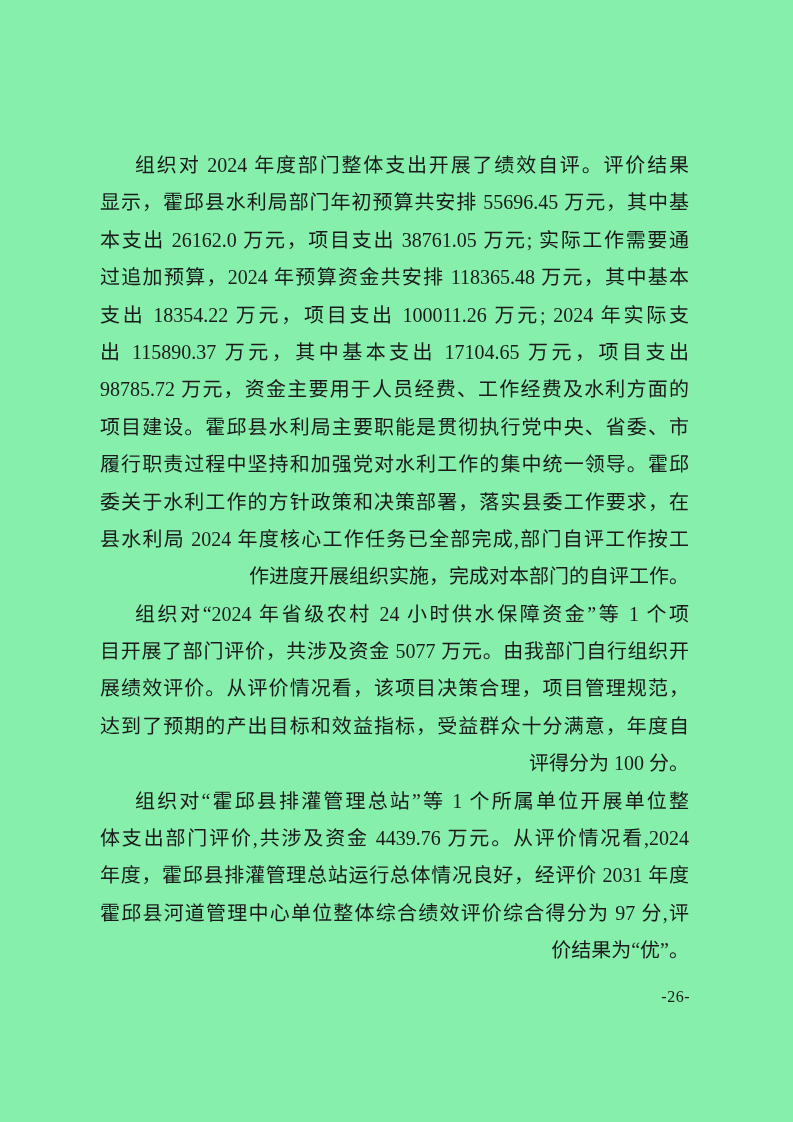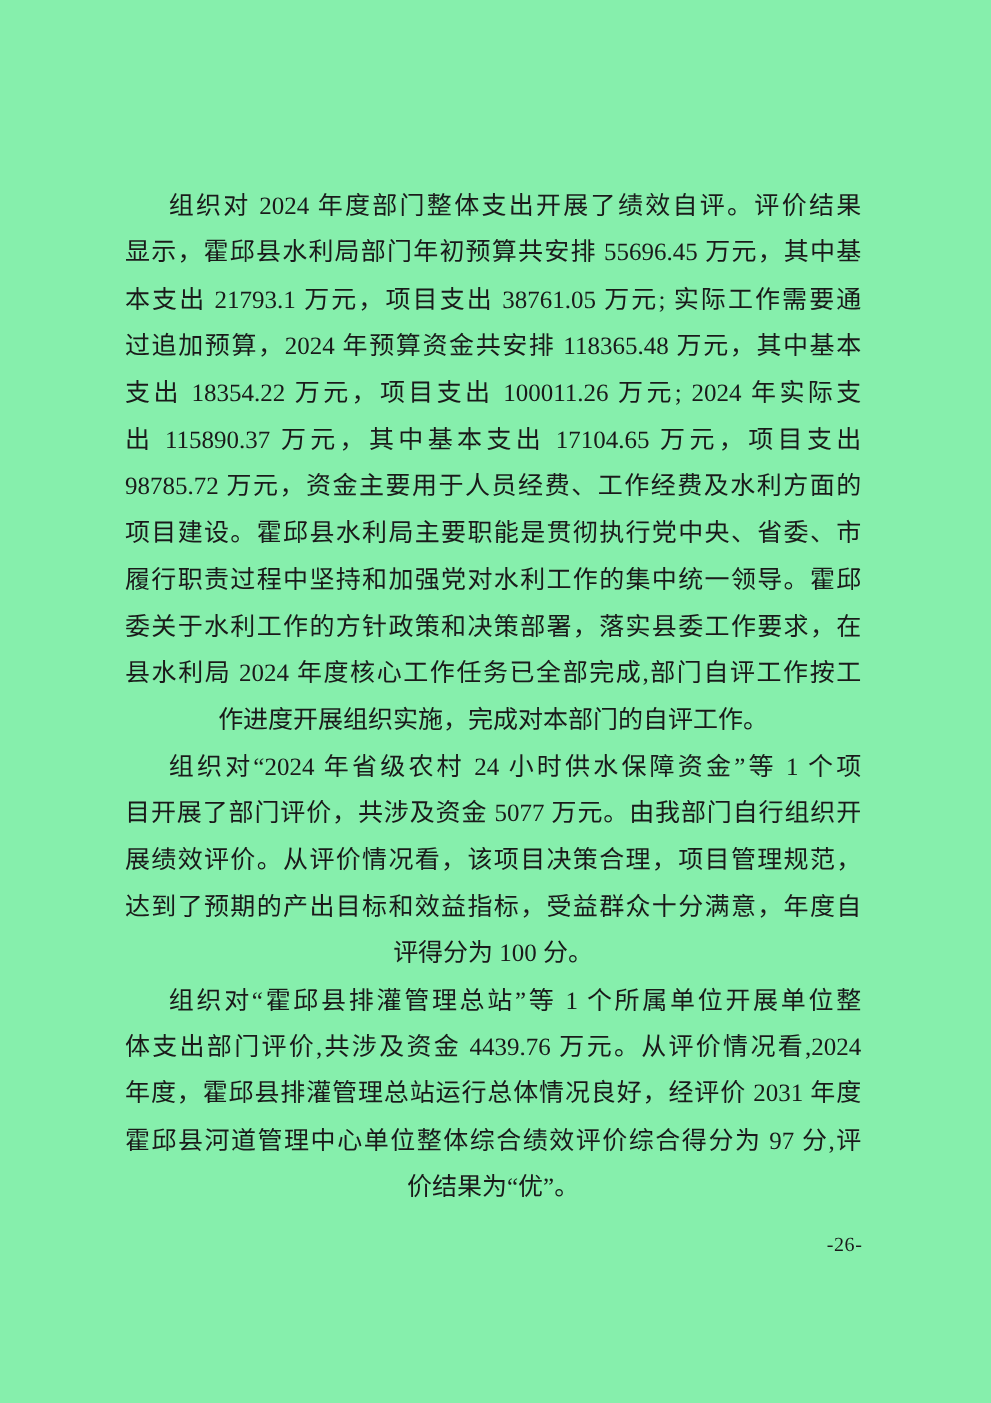--- a/index.html
+++ b/index.html
@@ -27,39 +27,39 @@
     color: #1a1a1a;
   }
   .para { margin: 0; padding: 0; }
   .line {
     height: 37.4px;
     overflow: hidden;
     text-align: justify;
     text-align-last: justify;
   }
   .line.para-first { text-indent: 35px; }
-  .line.para-last  { text-align: center; text-align-last: auto; }
+  .line.para-last  { text-align: right; text-align-last: auto; }
   .page-number {
     position: absolute;
     top: 988px;
     right: 103px;
     font-size: 16px;
     letter-spacing: 0.5px;
     color: #1a1a1a;
   }
 </style>
 </head>
 <body style="background: rgb(255, 255, 255);">
 
 <div class="page">
   <div class="doc-body" style="color: rgb(26, 26, 26);">
       <div class="para">
         <div class="line para-first">组织对 2024 年度部门整体支出开展了绩效自评。评价结果</div>
         <div class="line">显示，霍邱县水利局部门年初预算共安排 55696.45 万元，其中基</div>
-        <div class="line">本支出 21793.1 万元，项目支出 38761.05 万元; 实际工作需要通</div>
+        <div class="line">本支出 26162.0 万元，项目支出 38761.05 万元; 实际工作需要通</div>
         <div class="line">过追加预算，2024 年预算资金共安排 118365.48 万元，其中基本</div>
         <div class="line">支出 18354.22 万元，项目支出 100011.26 万元; 2024 年实际支</div>
         <div class="line">出 115890.37 万元，其中基本支出 17104.65 万元，项目支出</div>
         <div class="line">98785.72 万元，资金主要用于人员经费、工作经费及水利方面的</div>
         <div class="line">项目建设。霍邱县水利局主要职能是贯彻执行党中央、省委、市</div>
         <div class="line">履行职责过程中坚持和加强党对水利工作的集中统一领导。霍邱</div>
         <div class="line">委关于水利工作的方针政策和决策部署，落实县委工作要求，在</div>
         <div class="line">县水利局 2024 年度核心工作任务已全部完成,部门自评工作按工</div>
         <div class="line para-last">作进度开展组织实施，完成对本部门的自评工作。</div>
       </div>

